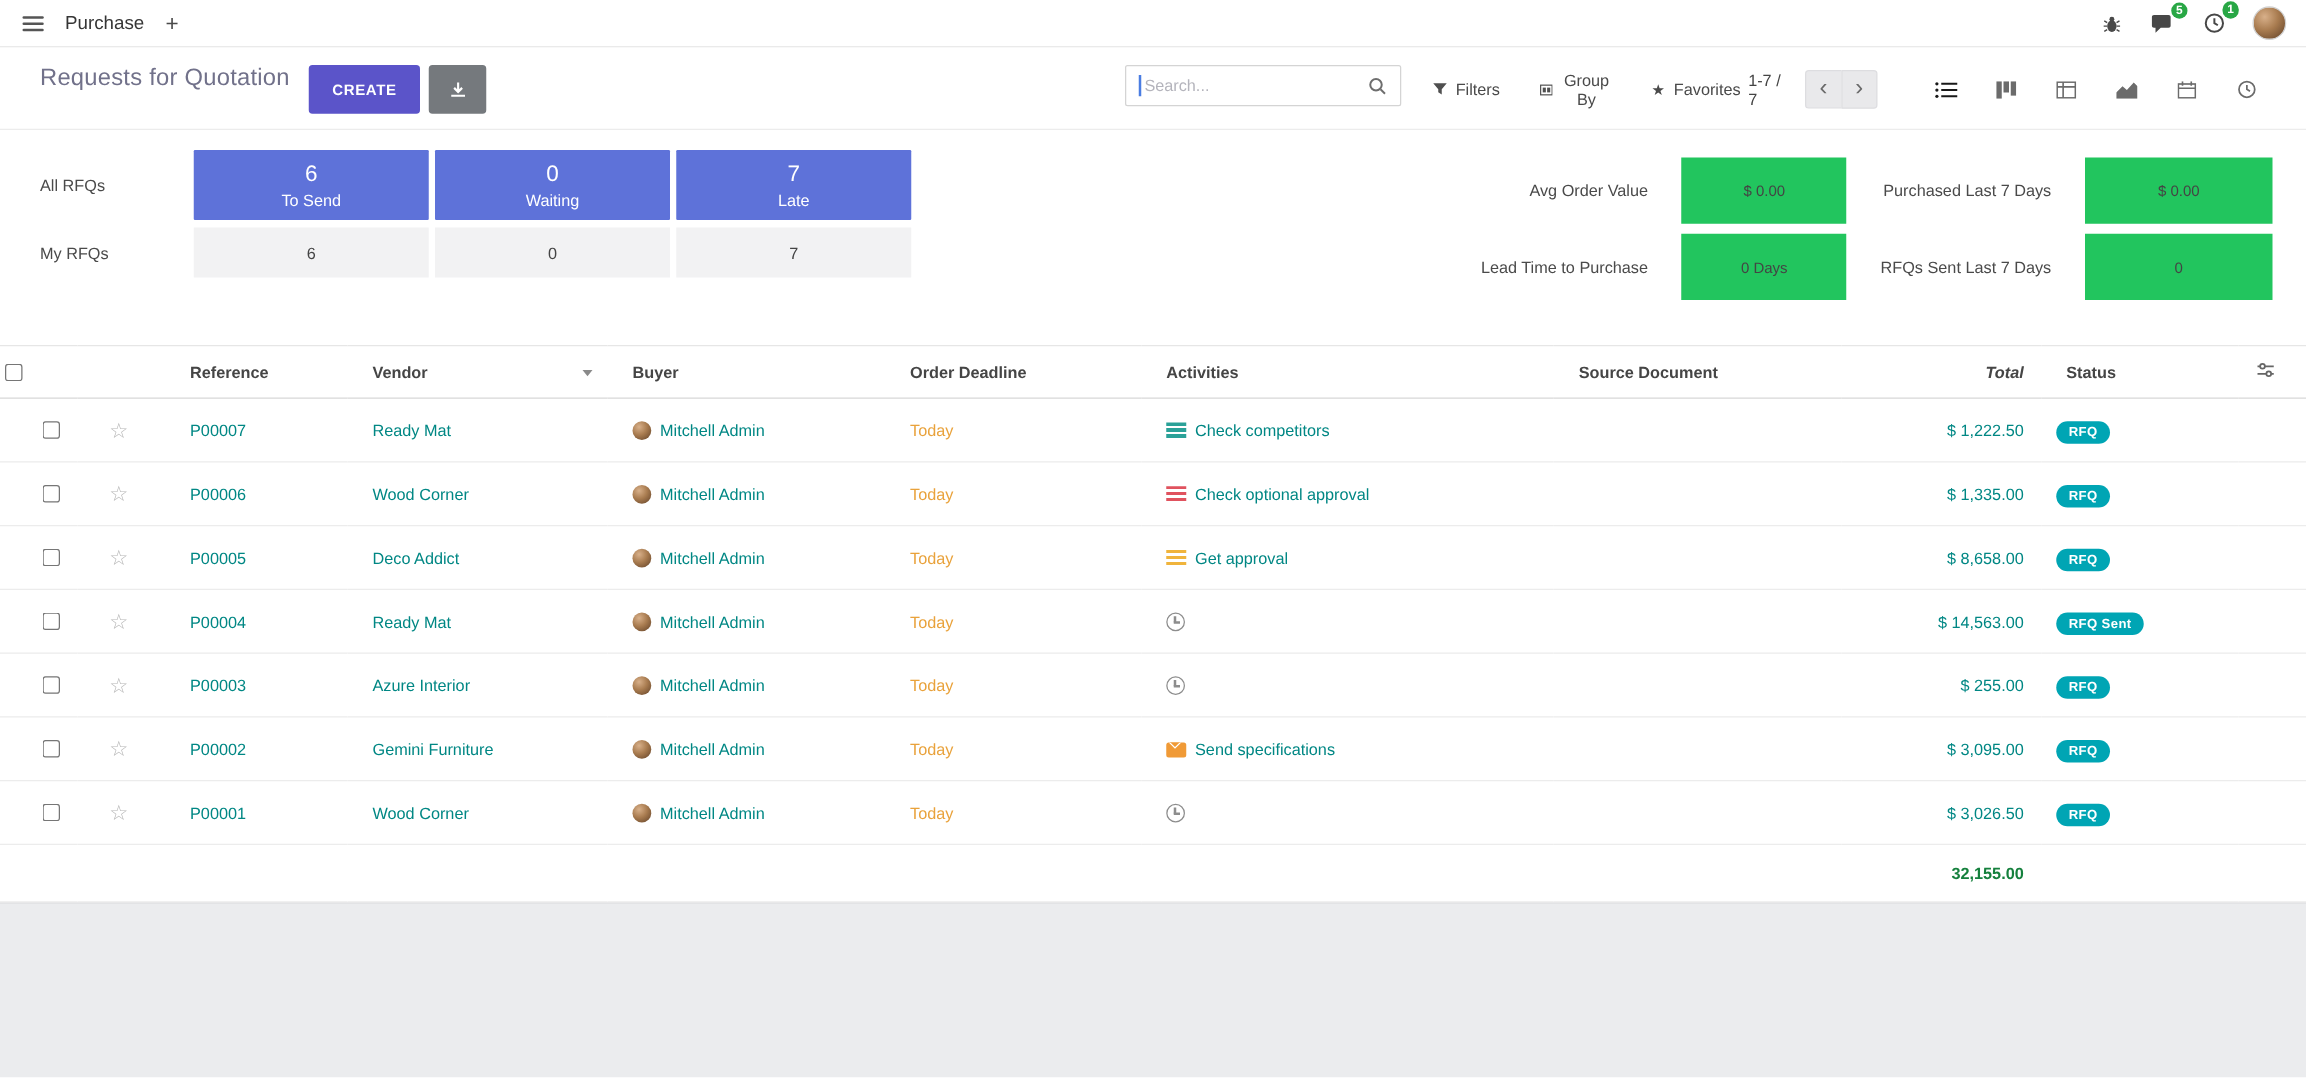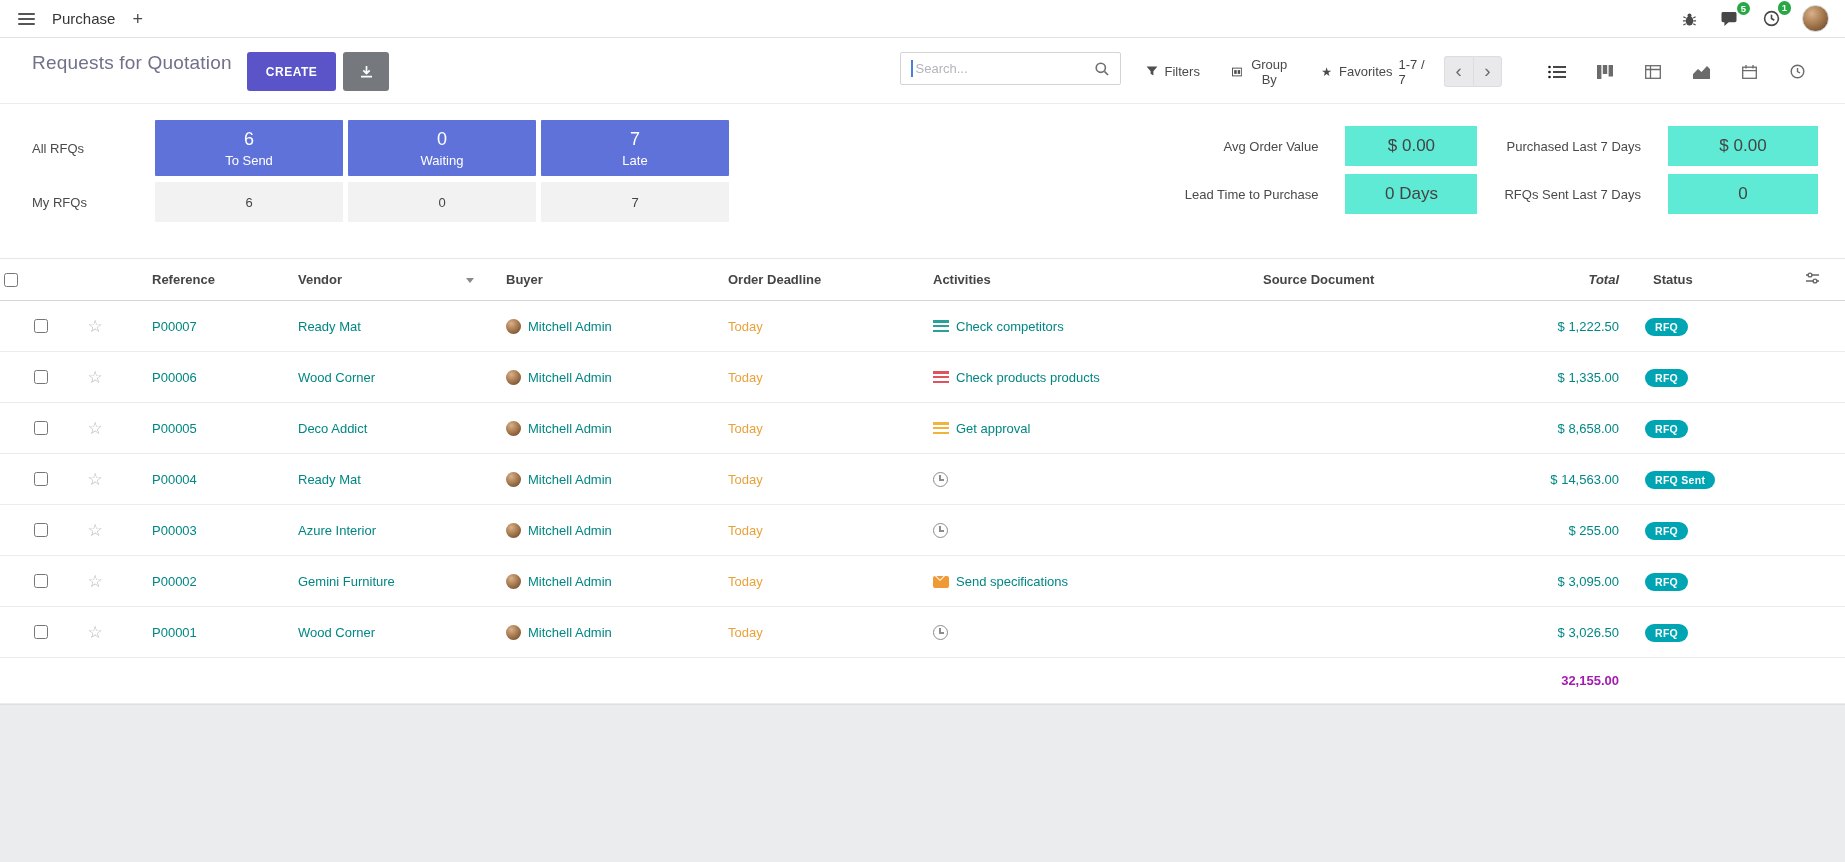--- a/index.html
+++ b/index.html
@@ -108,43 +108,43 @@
   }
   .dash-right {
     display:grid; grid-template-columns:auto 132px auto 150px;
     column-gap:27px; row-gap:8px; margin-top:6px;
   }
   .kpi-label {
     display:flex; align-items:center; justify-content:flex-end;
     font-size:13px; color:#4a4a4a; text-align:right;
   }
   .kpi-value {
-    background:#5eead4; height:40px; display:flex; align-items:center; justify-content:center;
-    font-size:17px; color:#444;
+    background:#22c55e; height:53px; display:flex; align-items:center; justify-content:center;
+    font-size:12px; color:#444;
   }
 
   
   .list-wrap { margin-top:16px; }
   table.list {
     width:1845px; border-collapse:collapse; table-layout:fixed;
     font-size:13px; color:#4c4c4c; background:#fff;
   }
   thead th {
     height:42px; border-top:1px solid #e6e6e6; border-bottom:1px solid #d8d8d8;
     text-align:left; font-weight:bold; color:#454545; padding:0 0 0 20px; font-size:13px;
   }
   thead th.c-sel, thead th.c-star { padding:0; }
   tbody td { height:51px; border-bottom:1px solid #ececec; padding:0 0 0 20px; white-space:nowrap; overflow:hidden; }
   td.c-sel, th.c-sel { padding-left:30px; }
   td.c-star, th.c-star { padding-left:0; text-align:center; }
   td.c-ref, th.c-ref { padding-left:24px; }
   .t-right { text-align:right !important; padding-right:14px !important; }
   th.t-right { padding-left:0;font-style:italic; }
   td.c-status { padding-left:12px; }
-  tfoot td { height:46px; border-bottom:1px solid #ececec; font-weight:bold; color:#a21caf; }
+  tfoot td { height:46px; border-bottom:1px solid #ececec; font-weight:bold; color:#15803d; }
 
   a.link { color:var(--link,#008784); text-decoration:none; cursor:pointer; }
   .today { color:var(--today,#E9A23B); }
   .amount { color:var(--link,#008784); }
   .badge {
     background:var(--status_badge,#00A5B4); color:#fff; font-size:10.5px; font-weight:bold;
     padding:3px 10px; border-radius:10px; letter-spacing:.3px; white-space:nowrap;
   }
   .star-btn { background:none; border:0; color:#b6b6b6; font-size:17px; cursor:pointer; line-height:1; }
   input[type="checkbox"] { width:14px; height:14px; cursor:pointer; }
@@ -395,21 +395,21 @@
         <td class="c-status"><span class="badge">RFQ</span></td>
         <td></td>
       </tr>
       <tr>
         <td class="c-sel"><input type="checkbox" style=""></td>
         <td class="c-star"><button class="star-btn">☆</button></td>
         <td class="c-ref"><a class="link">P00006</a></td>
         <td><a class="link">Wood Corner</a></td>
         <td><span class="mini-avatar"></span><a class="link">Mitchell Admin</a></td>
         <td><span class="today">Today</span></td>
-        <td><span class="act-icon" data-icon="tasks-red"></span><a class="link act-text">Check products products</a></td>
+        <td><span class="act-icon" data-icon="tasks-red"></span><a class="link act-text">Check optional approval</a></td>
         <td></td>
         <td class="t-right"><span class="amount">$ 1,335.00</span></td>
         <td class="c-status"><span class="badge">RFQ</span></td>
         <td></td>
       </tr>
       <tr>
         <td class="c-sel"><input type="checkbox" style=""></td>
         <td class="c-star"><button class="star-btn">☆</button></td>
         <td class="c-ref"><a class="link">P00005</a></td>
         <td><a class="link">Deco Addict</a></td>

